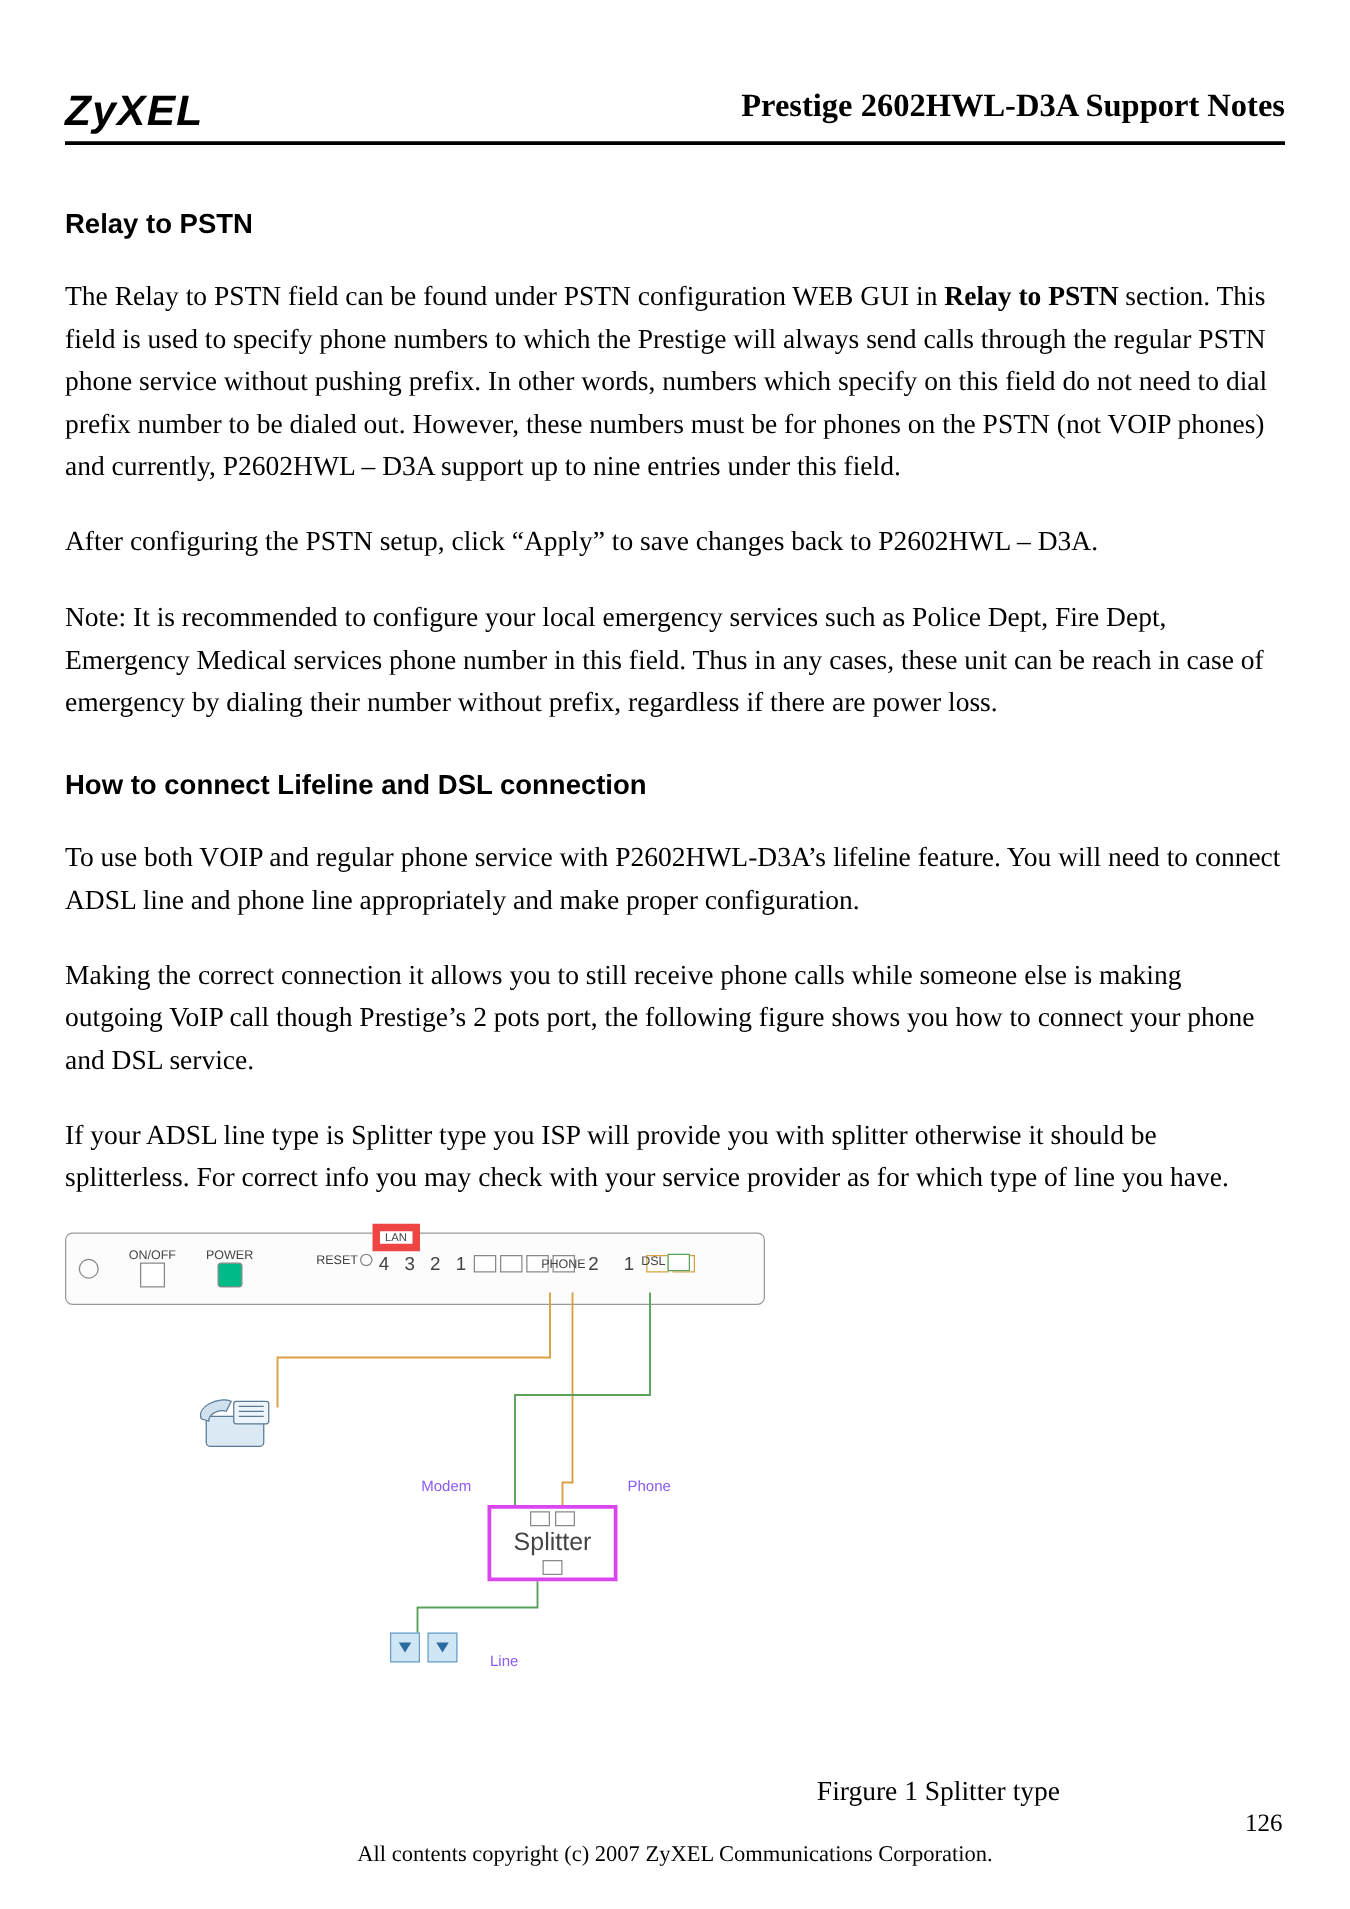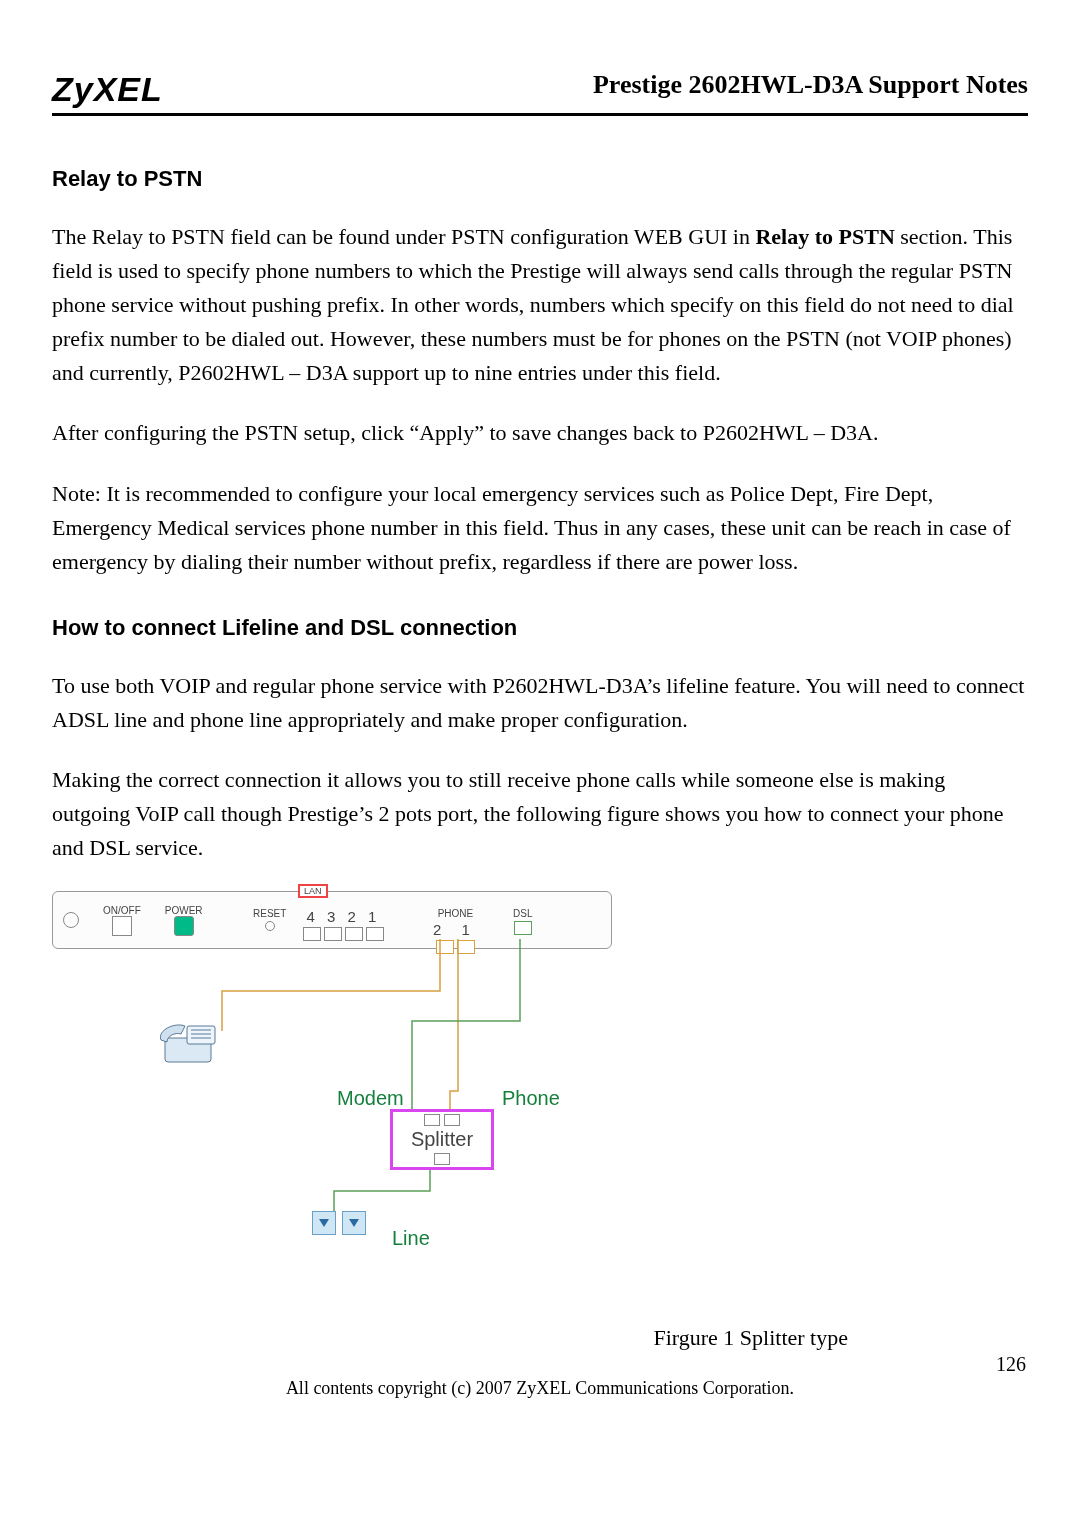--- a/index.html
+++ b/index.html
@@ -93,25 +93,25 @@
   .tiny-label { font-size: 10px; text-align:center;}
   .dot-btn {
     width: 14px; height: 14px; border:1px solid #888; border-radius:50%;
   }
   .sq-btn {
     width: 18px; height: 18px; border:1px solid #888; background:#fff;
   }
   .sq-btn.green { background:#0b8; border-radius:3px;}
   .top-lan {
     position:absolute; top:-8px; left:245px;
-    border:2px solid #ef4444; padding:0 4px; background:#fff; font-size:9px;
+    border:6px solid #ef4444; padding:0 4px; background:#fff; font-size:9px;
   }
   .port-group {
     position:absolute; top:16px;
-    display:flex; flex-direction:column; align-items:center; gap:2px;
+    display:flex; flex-direction:row; align-items:center; gap:2px;
   }
   .ports-row { display:flex; gap:3px;}
   .port { width:16px; height:12px; border:1px solid #888; background:#fff;}
   .port.phonep { border-color:#d8a040;}
   .port.dsl { border-color:#5aa05a;}
   .small-num { font-size:15px; letter-spacing:4px;}
   .reset-hole { width:8px;height:8px;border:1px solid #888;border-radius:50%;}
   .wire { stroke:#888; stroke-width:1.5; fill:none;}
   .wire-green { stroke:#5aa05a;}
   .wire-orange { stroke:#d8a040;}
@@ -128,21 +128,21 @@
   }
   .jack {
     width:22px; height:22px; background:#cfe6f5; border:1px solid #6aa0c8;
     display:flex; align-items:center; justify-content:center;
   }
   .jack .tri {
     width:0;height:0;border-left:5px solid transparent;border-right:5px solid transparent;border-top:8px solid #2a6aa0;
   }
   .splitter-ports { display:flex; gap:4px; justify-content:center;}
   .splitter-port { width:14px;height:10px;border:1px solid #888;}
-  .diag-text { position:absolute; font-size:20px; color:#15803d;}
+  .diag-text { position:absolute; font-size:12px; color:#8b5cf6;}
 </style>
 </head>
 <body>
 
 <div class="page">
 
   <div class="header-row">
     <div class="logo">ZyXEL</div>
     <div class="header-title">Prestige 2602HWL-D3A Support Notes</div>
   </div>
@@ -154,20 +154,21 @@
   </p>
 
   <p>After configuring the PSTN setup, click “Apply” to save changes back to P2602HWL – D3A.</p>
 
   <p>Note: It is recommended to configure your local emergency services such as Police Dept, Fire Dept, Emergency Medical services phone number in this field. Thus in any cases, these unit can be reach in case of emergency by dialing their number without prefix, regardless if there are power loss.</p>
 
   <div class="section-heading">How to connect Lifeline and DSL connection</div>
 
   <p>To use both VOIP and regular phone service with P2602HWL-D3A’s lifeline feature. You will need to connect ADSL line and phone line appropriately and make proper configuration.</p>
   <p>Making the correct connection it allows you to still receive phone calls while someone else is making outgoing VoIP call though Prestige’s 2 pots port, the following figure shows you how to connect your phone and DSL service.</p>
+  <p>If your ADSL line type is Splitter type you ISP will provide you with splitter otherwise it should be splitterless. For correct info you may check with your service provider as for which type of line you have.</p>
 
   <div class="diagram">
     <div class="router-box">
       <div class="top-lan">LAN</div>
 
       <div class="router-left" style="gap:24px;">
         <div class="dot-btn"></div>
         <div style="display:flex;flex-direction:column;align-items:center;">
           <div class="tiny-label">ON/OFF</div>
           <div class="sq-btn"></div>

